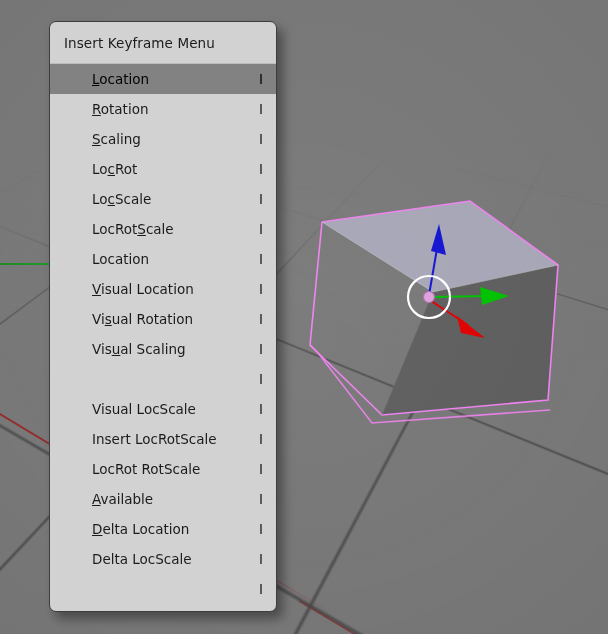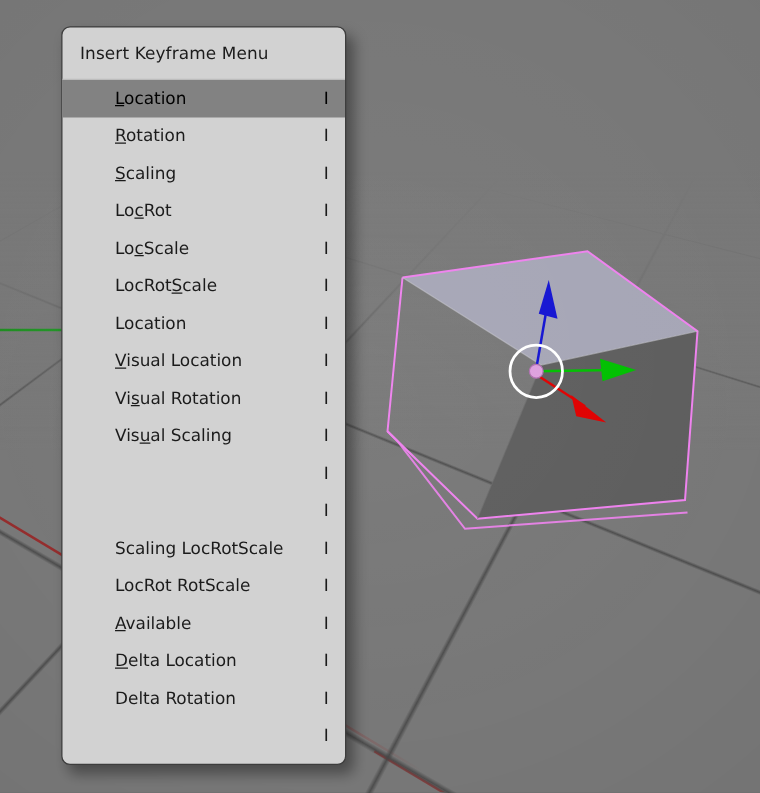--- a/index.html
+++ b/index.html
@@ -246,40 +246,41 @@
           <span class="m-key">I</span>
         </div>
         <div class="menu-row">
           <span class="m-label">Vis<u>u</u>al Scaling</span>
           <span class="m-key">I</span>
         </div>
         <div class="menu-row">
           <span class="m-key">I</span>
         </div>
         <div class="menu-row">
-          <span class="m-key">I</span>
-        </div>
-        <div class="menu-row">
-          <span class="m-label">Scaling LocRotScale</span>
+          <span class="m-label">Visual LocScale</span>
+          <span class="m-key">I</span>
+        </div>
+        <div class="menu-row">
+          <span class="m-label">Insert LocRotScale</span>
           <span class="m-key">I</span>
         </div>
         <div class="menu-row">
           <span class="m-label">LocRot RotScale</span>
           <span class="m-key">I</span>
         </div>
         <div class="menu-row">
           <span class="m-label"><u>A</u>vailable</span>
           <span class="m-key">I</span>
         </div>
         <div class="menu-row">
           <span class="m-label"><u>D</u>elta Location</span>
           <span class="m-key">I</span>
         </div>
         <div class="menu-row">
-          <span class="m-label">Delta Rotation</span>
+          <span class="m-label">Delta LocScale</span>
           <span class="m-key">I</span>
         </div>
         <div class="menu-row">
           <span class="m-key">I</span>
         </div>
       </div>
   </div>
 
 </div>
 

